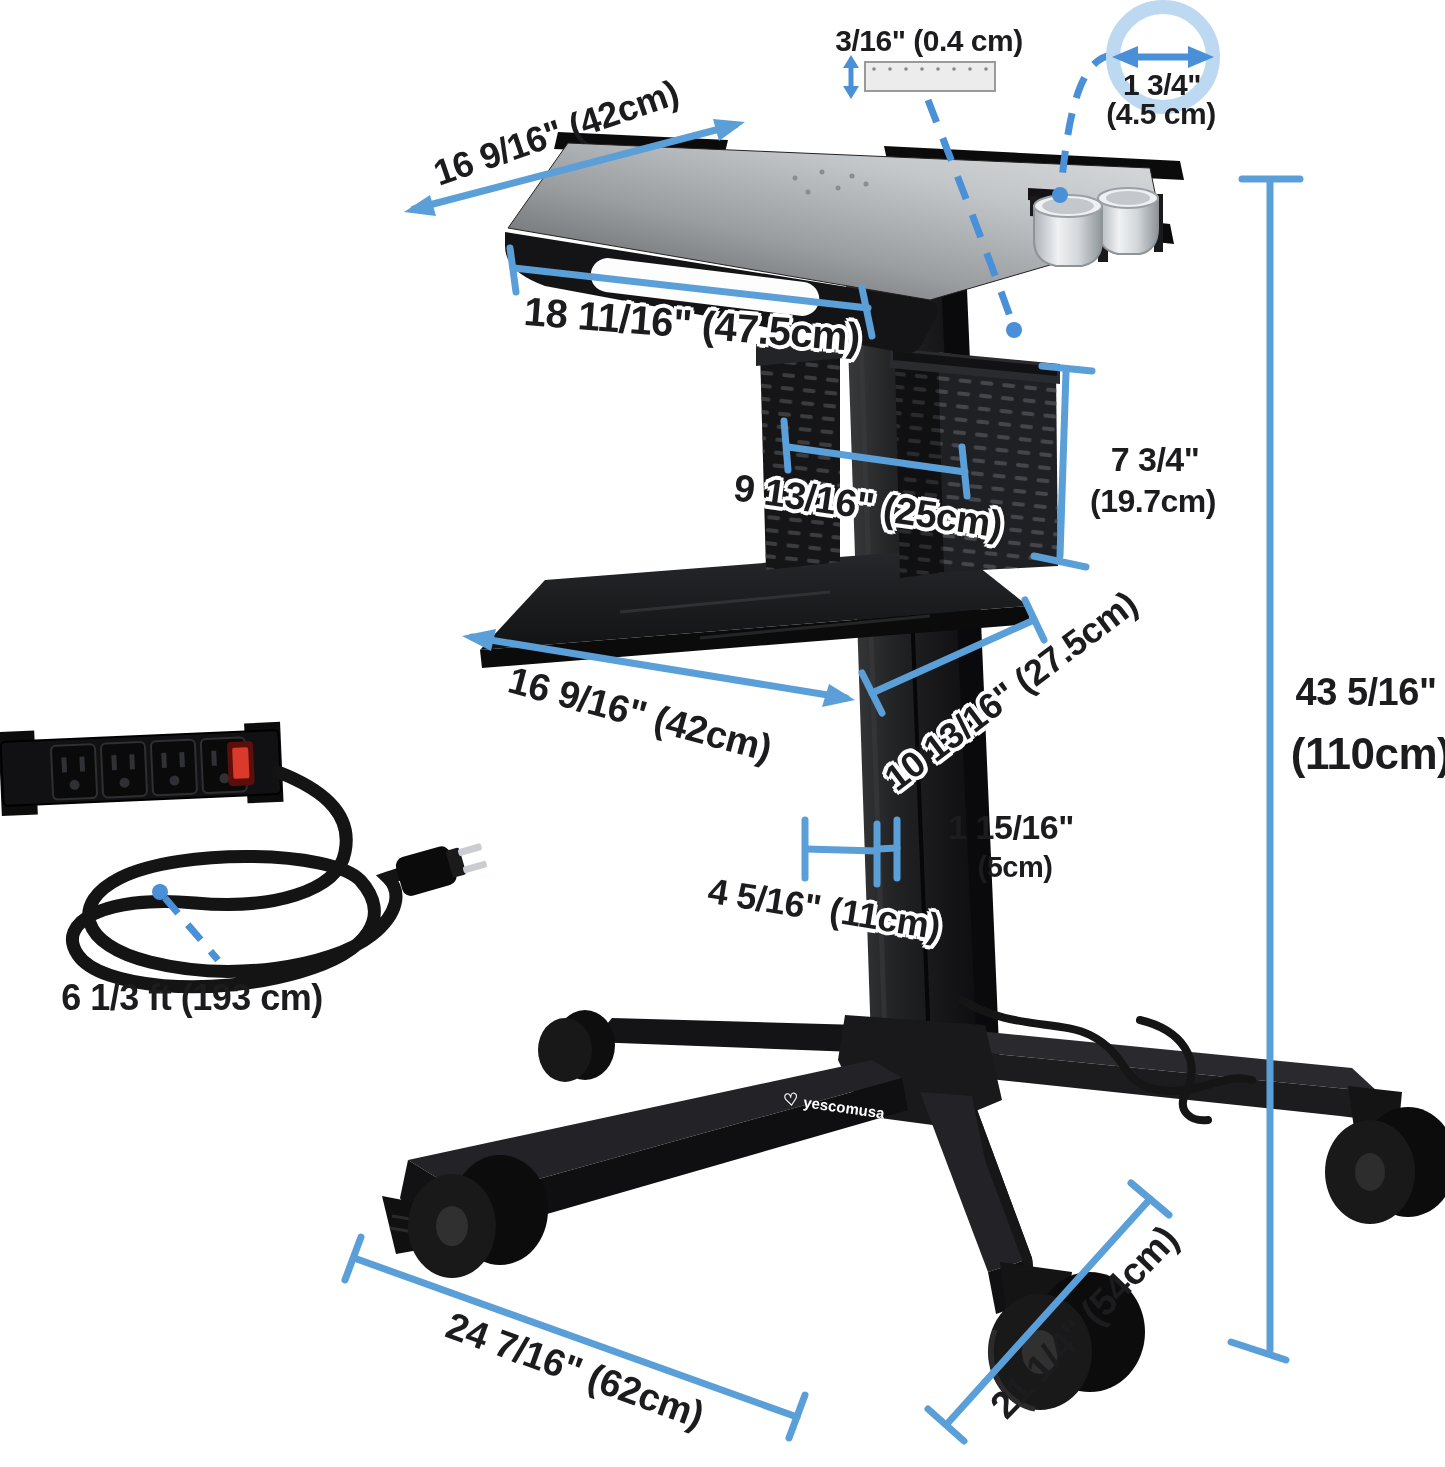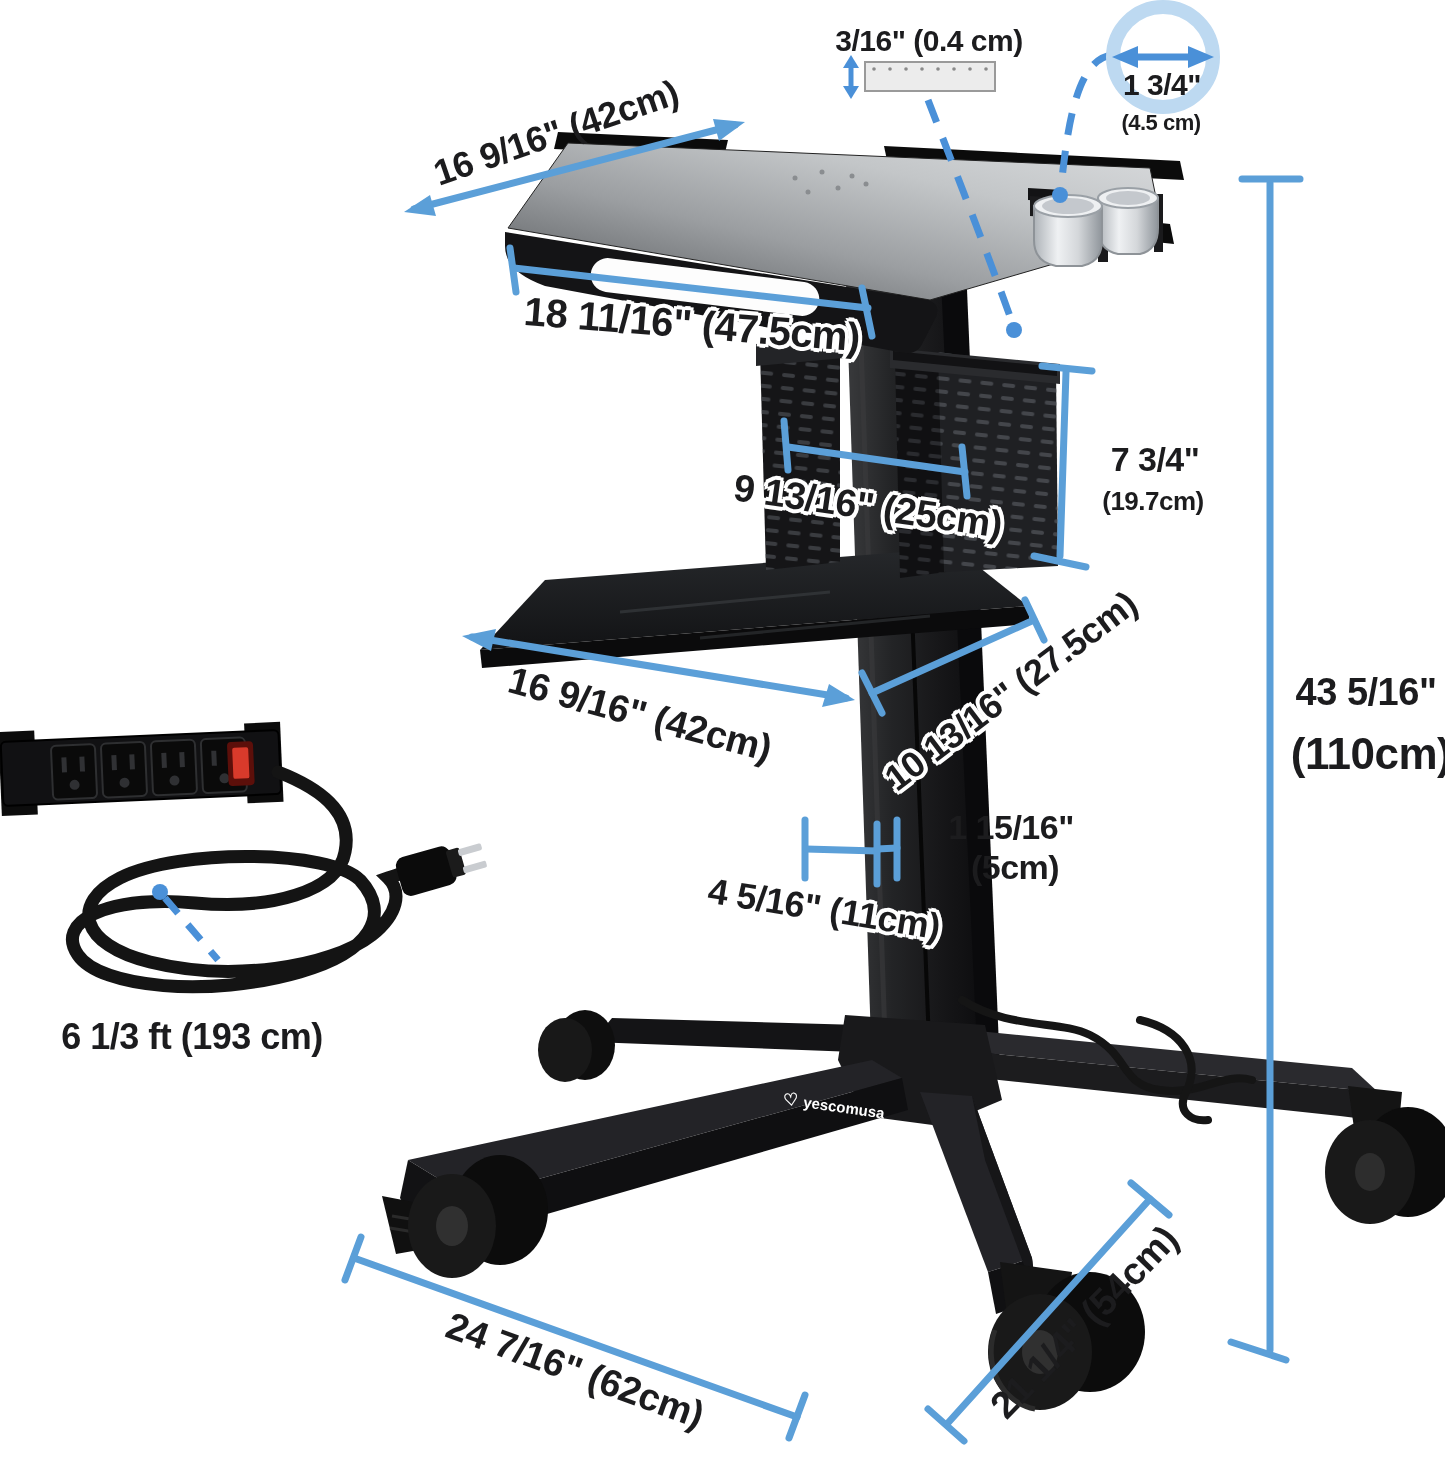--- a/index.html
+++ b/index.html
@@ -281,42 +281,42 @@
     <polygon points="1112,57 1138,46 1138,68" fill="#4a90d8"></polygon>
     <polygon points="1214,57 1188,46 1188,68" fill="#4a90d8"></polygon>
   </g>
 </svg>
 
 <div class="label" style="left:556px;top:133px;font-size:36px;transform:translate(-50%,-50%) rotate(-19deg)">16 9/16" (42cm)</div>
 
 <div class="label" style="left:929px;top:41px;font-size:30px;transform:translate(-50%,-50%)">3/16" (0.4 cm)</div>
 
 <div class="label" style="left:1162px;top:85px;font-size:30px;transform:translate(-50%,-50%)">1 3/4"</div>
-<div class="label" style="left:1161px;top:123px;font-size:22px;transform:translate(-50%,-50%)">(4.5 cm)</div>
+<div class="label" style="left:1161px;top:114px;font-size:30px;transform:translate(-50%,-50%)">(4.5 cm)</div>
 
 <div class="label outline" style="left:692px;top:324px;font-size:40px;transform:translate(-50%,-50%) rotate(4.5deg)">18 11/16" (47.5cm)</div>
 
 <div class="label outline" style="left:868px;top:506px;font-size:38px;transform:translate(-50%,-50%) rotate(8deg)">9 13/16" (25cm)</div>
 
 <div class="label" style="left:1155px;top:459px;font-size:34px;transform:translate(-50%,-50%)">7 3/4"</div>
-<div class="label" style="left:1153px;top:501px;font-size:26px;transform:translate(-50%,-50%)">(19.7cm)</div>
+<div class="label" style="left:1153px;top:501px;font-size:32px;transform:translate(-50%,-50%)">(19.7cm)</div>
 
 <div class="label" style="left:640px;top:714px;font-size:38px;transform:translate(-50%,-50%) rotate(15deg)">16 9/16" (42cm)</div>
 
 <div class="label outline" style="left:1011px;top:691px;font-size:36px;transform:translate(-50%,-50%) rotate(-37deg)">10 13/16" (27.5cm)</div>
 
 <div class="label" style="left:1366px;top:692px;font-size:38px;transform:translate(-50%,-50%)">43 5/16"</div>
 <div class="label" style="left:1371px;top:754px;font-size:44px;transform:translate(-50%,-50%)">(110cm)</div>
 
 <div class="label" style="left:1011px;top:827px;font-size:34px;transform:translate(-50%,-50%)">1 15/16"</div>
-<div class="label" style="left:1015px;top:867px;font-size:34px;transform:translate(-50%,-50%)">(5cm)</div>
+<div class="label" style="left:1015px;top:867px;font-size:29px;transform:translate(-50%,-50%)">(5cm)</div>
 
 <div class="label outline" style="left:824px;top:909px;font-size:36px;transform:translate(-50%,-50%) rotate(9deg)">4 5/16" (11cm)</div>
 
-<div class="label" style="left:192px;top:1037px;font-size:36px;transform:translate(-50%,-50%)">6 1/3 ft (193 cm)</div>
+<div class="label" style="left:192px;top:998px;font-size:36px;transform:translate(-50%,-50%)">6 1/3 ft (193 cm)</div>
 
 <div class="label" style="left:575px;top:1370px;font-size:38px;transform:translate(-50%,-50%) rotate(20deg)">24 7/16" (62cm)</div>
 
 <div class="label" style="left:1084px;top:1322px;font-size:38px;transform:translate(-50%,-50%) rotate(-46deg)">21 1/4" (54cm)</div>
 
 <div class="brand" style="left:834px;top:1106px;transform:translate(-50%,-50%) rotate(8deg)">
   <span class="heart">♡</span>
   <span>yescomusa</span>
 </div>
 

